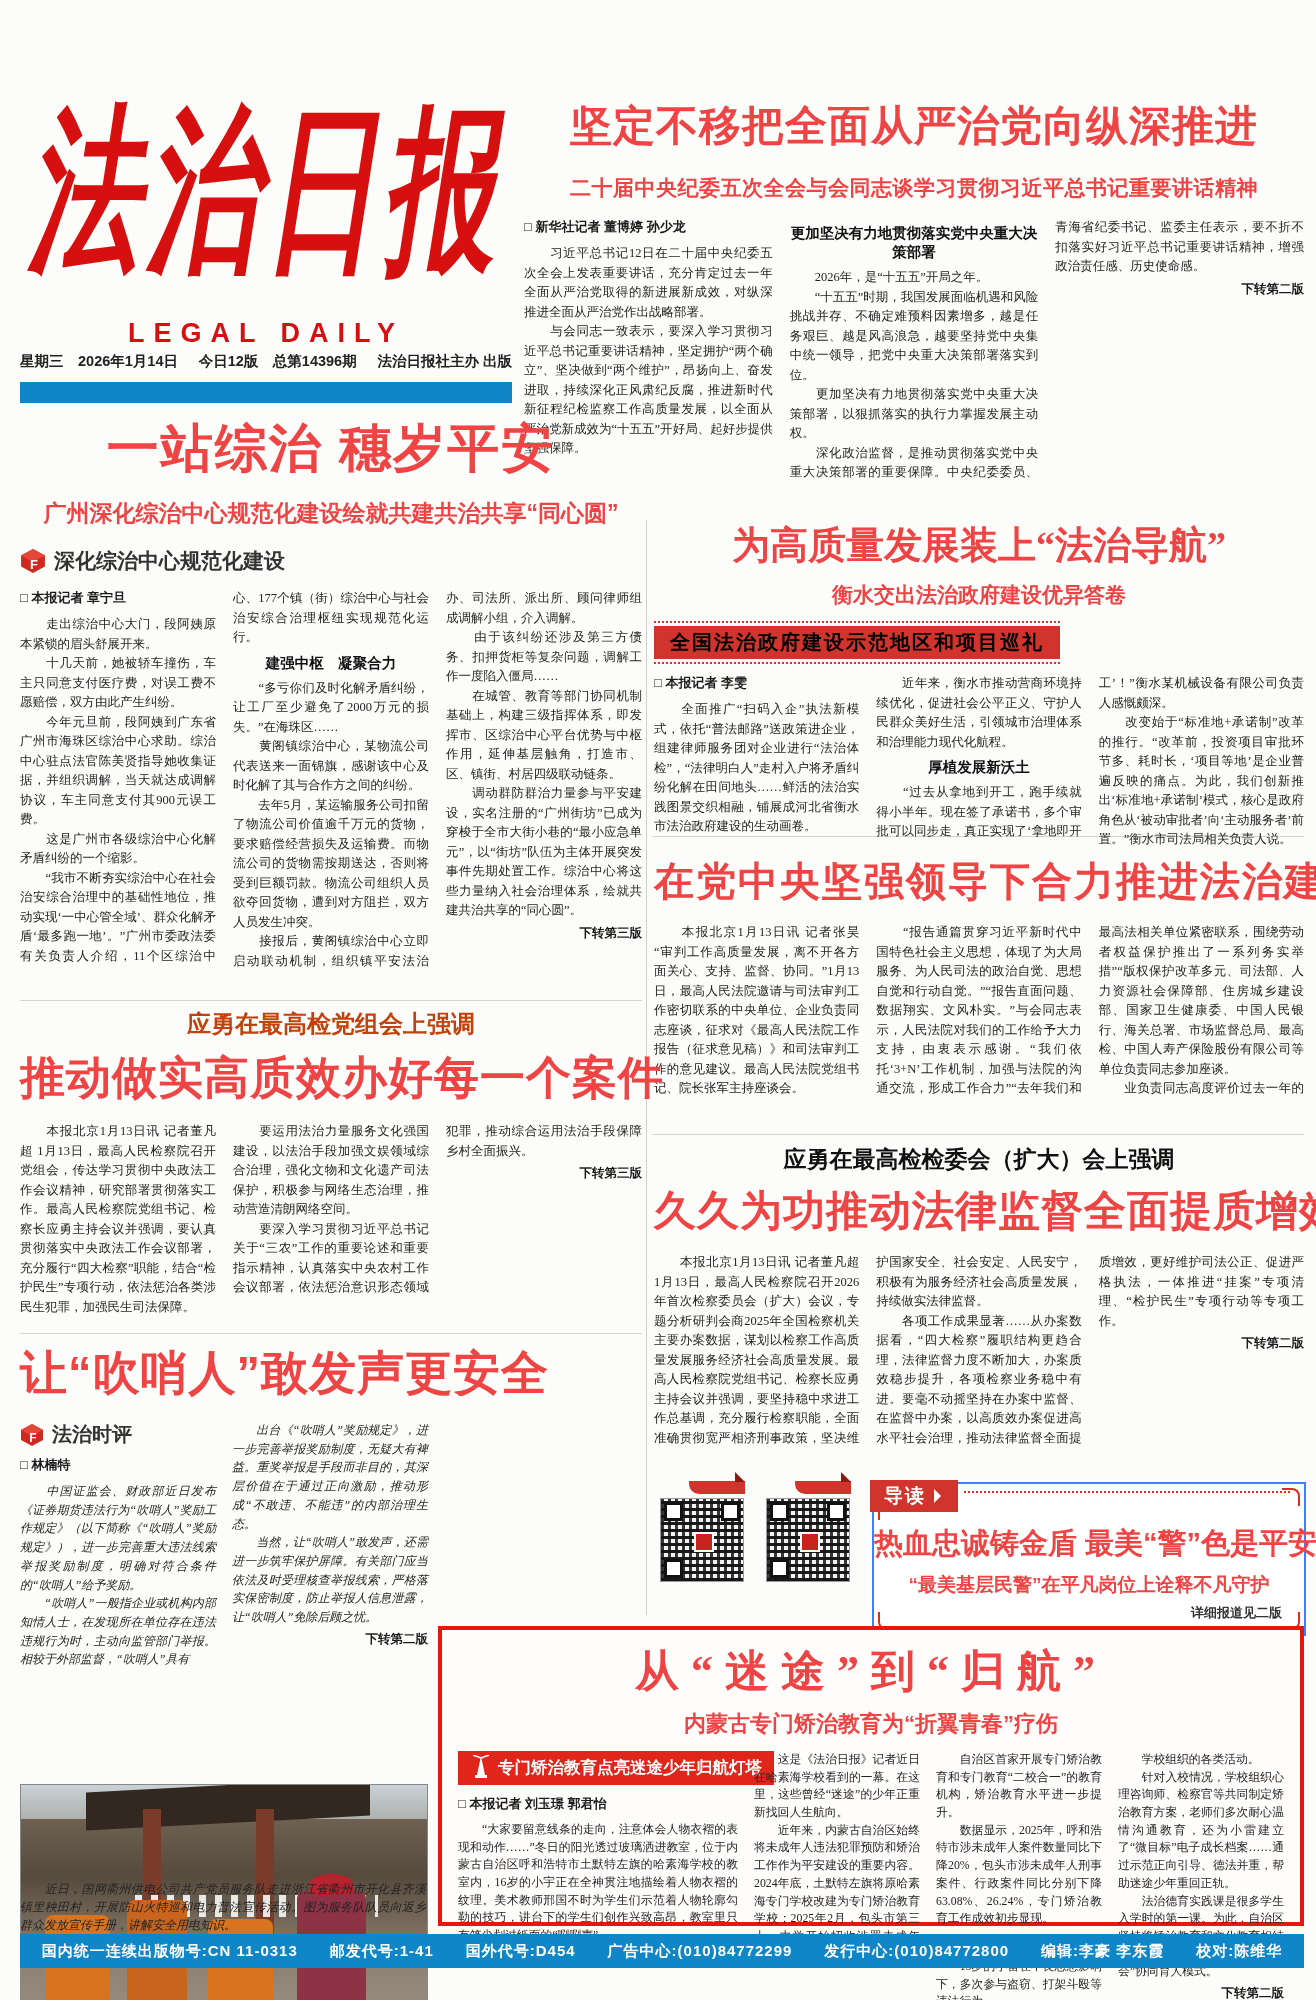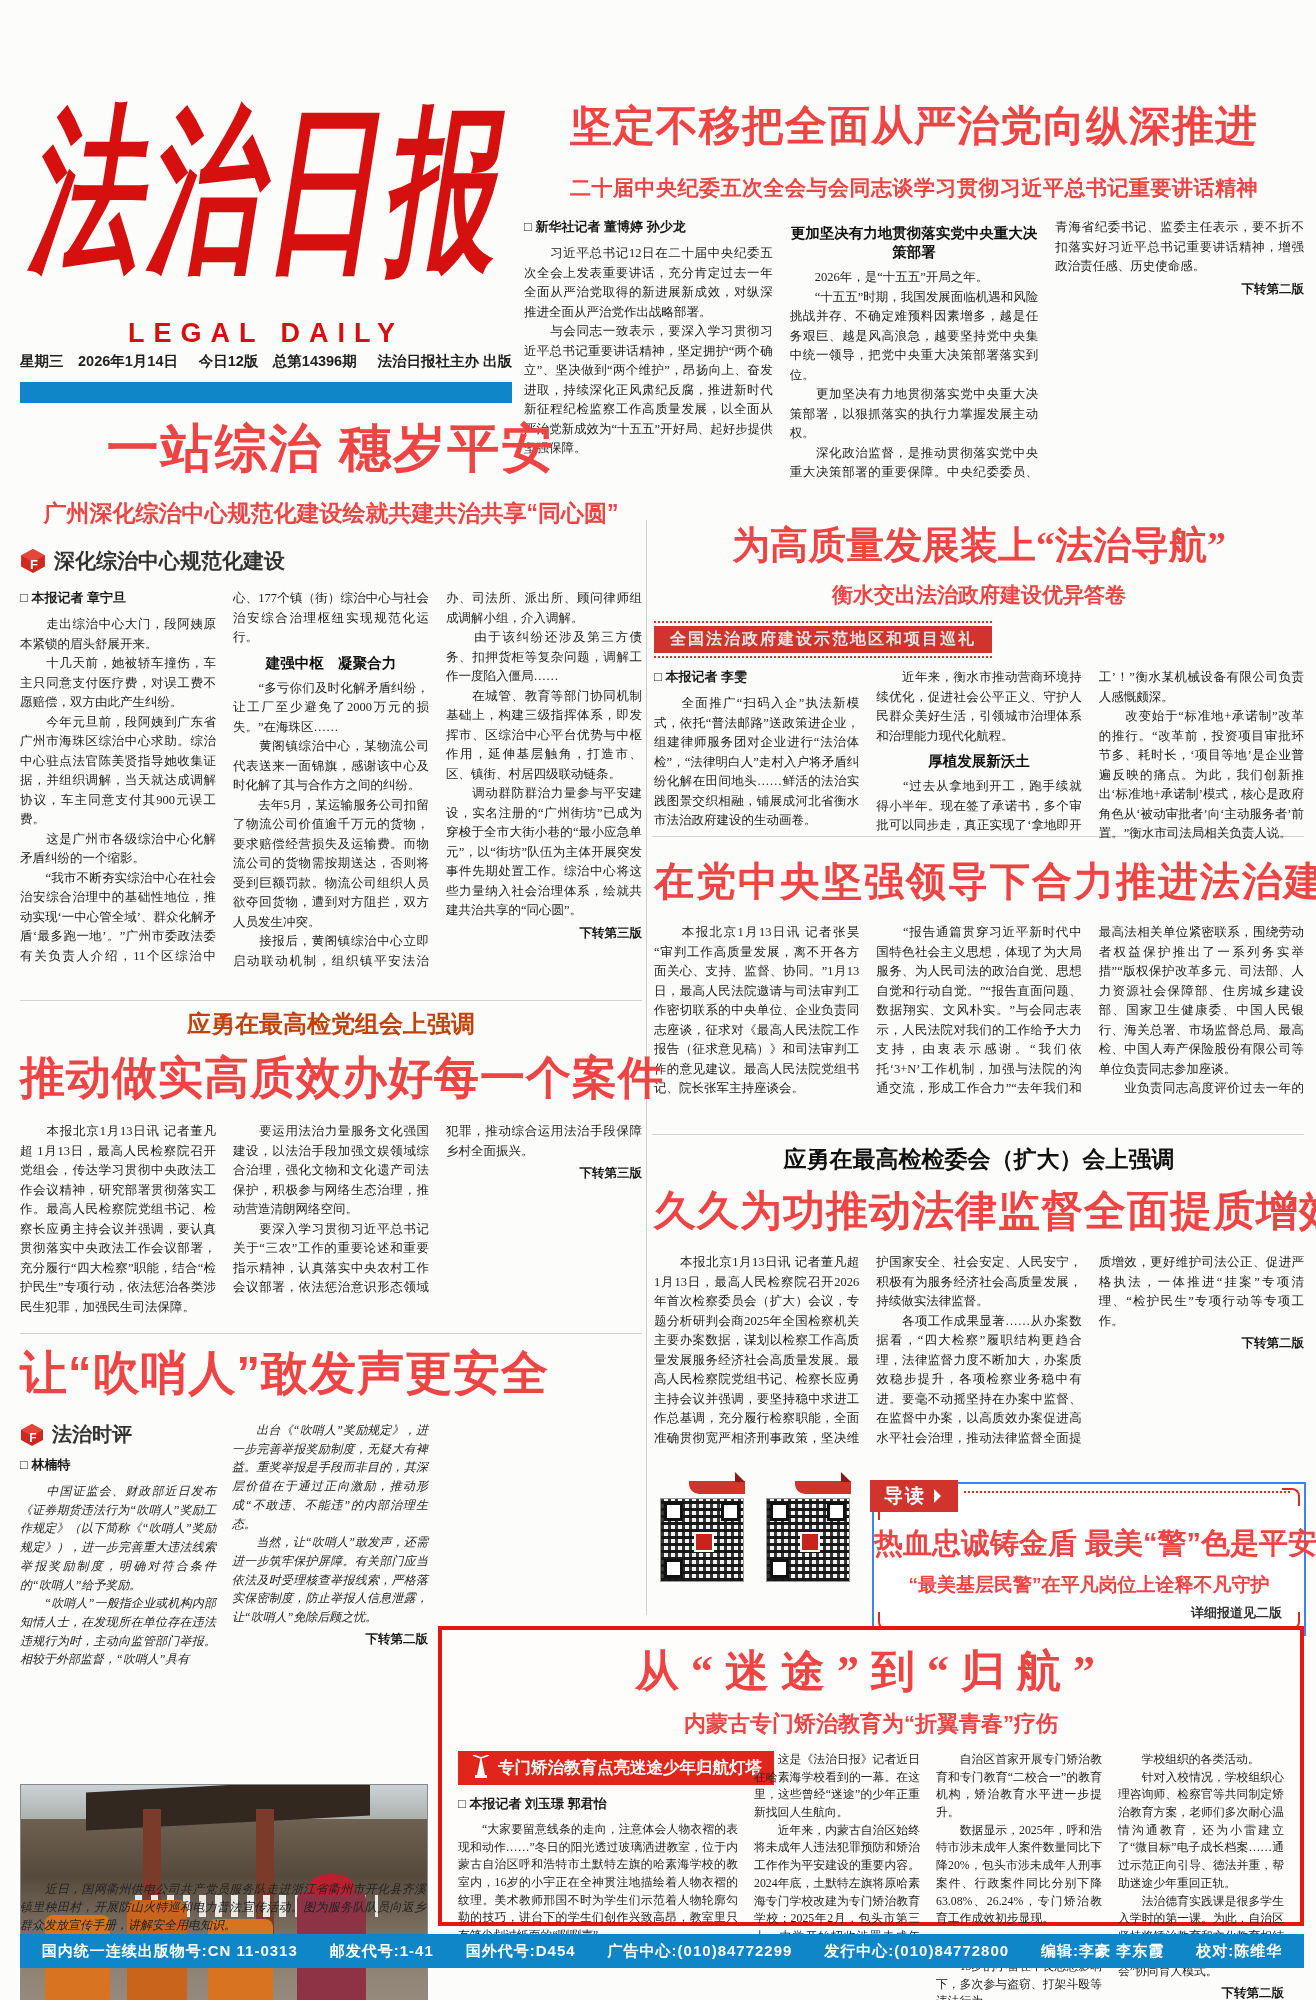--- a/index.html
+++ b/index.html
@@ -30,22 +30,22 @@
              font-size:14.5px;padding:6px 0;color:#111;}
   .jump{font-family:"Liberation Sans",sans-serif;font-weight:bold;text-align:right;font-size:12.5px;padding-top:4px;cursor:pointer;}
   .kai{font-style:italic;}
 
   
   .tagrow{display:flex;align-items:center;gap:8px;font-family:"Liberation Sans",sans-serif;font-weight:bold;}
   .cube{flex:0 0 auto;}
 
   
   .banner-wrap{border-top:2px dotted #d0342c;border-bottom:2px dotted #d0342c;padding:3px 0;display:inline-block;}
-  .banner-red{background:#d0342c;color:#e5e5e5;font-family:"Liberation Sans",sans-serif;
-              font-weight:bold;font-size:16px;padding:3px 16px;letter-spacing:2px;white-space:nowrap;}
+  .banner-red{background:#d0342c;color:#000000;font-family:"Liberation Sans",sans-serif;
+              font-weight:bold;font-size:20px;padding:3px 16px;letter-spacing:2px;white-space:nowrap;}
 
   
   .vrule{width:1px;background:#cfcfcb;}
   .hrule{height:1px;background:#d4d4d0;}
 
   
   .qr{position:relative;width:82px;height:82px;border:1px solid #999;
       background:
         repeating-linear-gradient(90deg,rgba(20,20,20,.85) 0 3px,transparent 3px 7px),
         repeating-linear-gradient(0deg,#1a1a1a 0 3px,#f2f2f2 3px 7px);}

